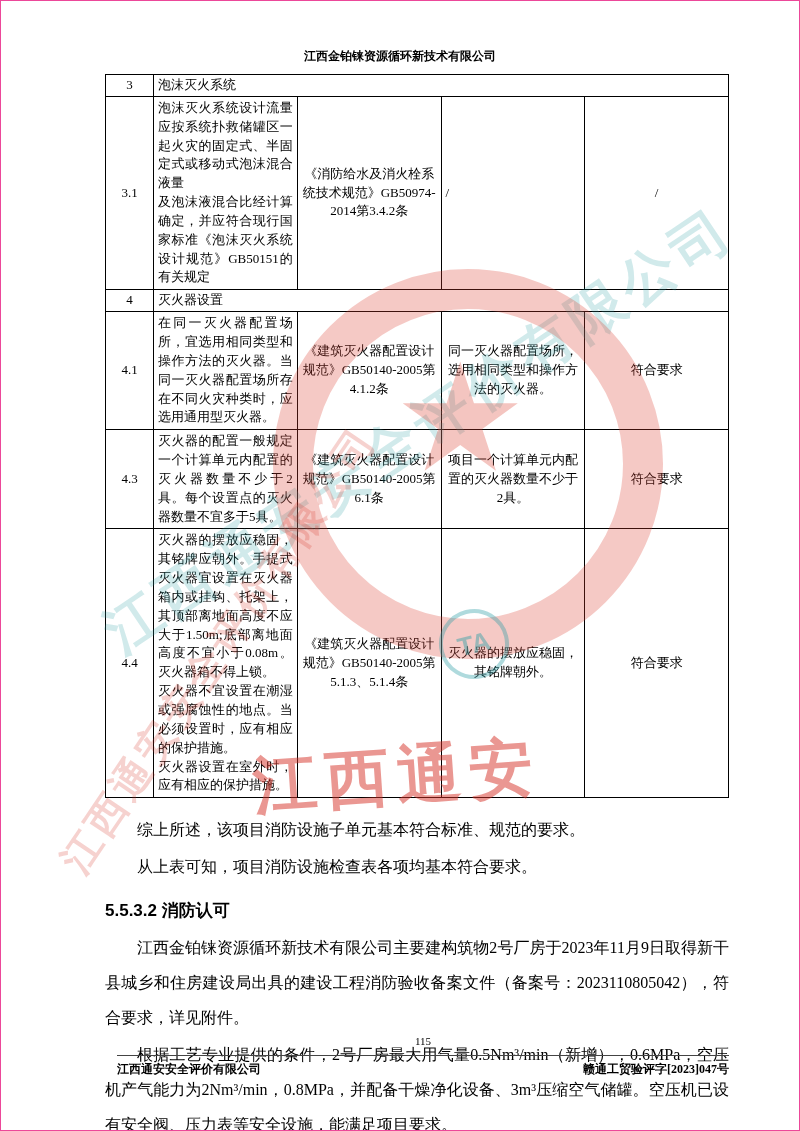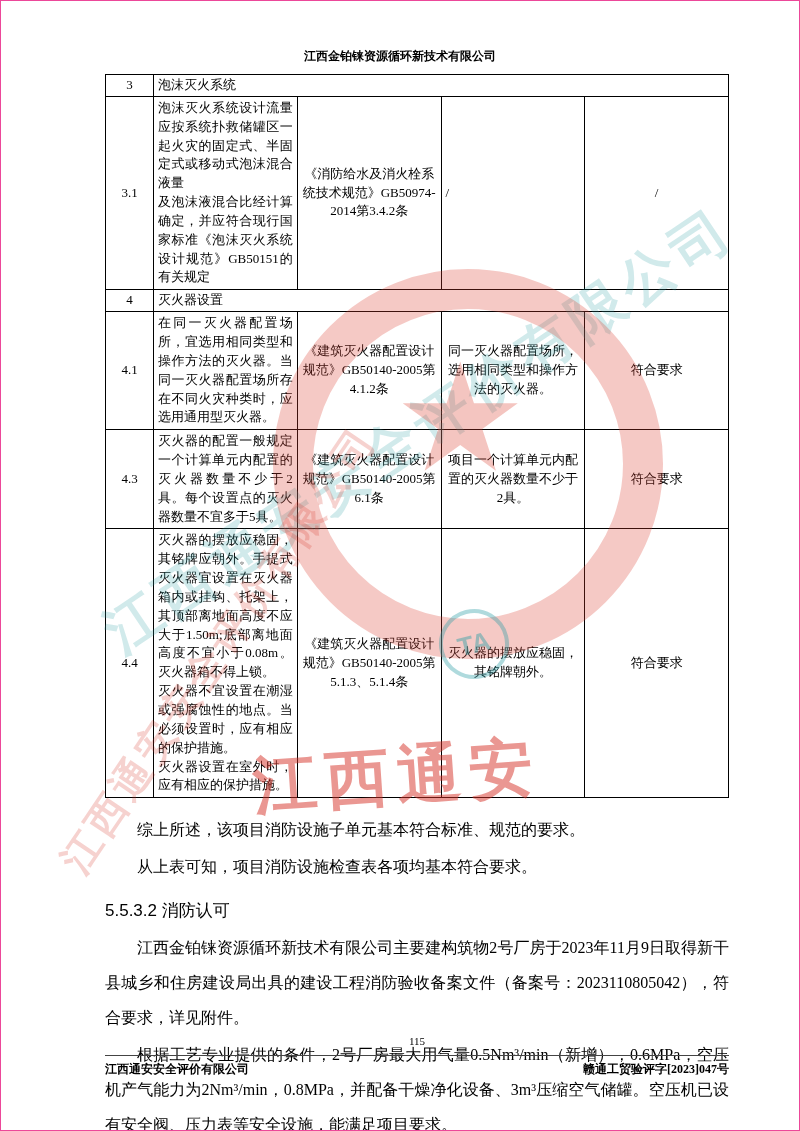--- a/index.html
+++ b/index.html
@@ -19,24 +19,24 @@
   td.res  { width:142px; text-align:center; }
   td.ccl  { width:56px;  text-align:center; }
   td.center { text-align:left; }
   td.leftpad { text-align:left; padding-left:6px; }
   .prewrap { white-space:pre-wrap; }
   tr.titlerow td { height:19px; padding-top:1px; padding-bottom:1px; }
 
   
   .bodytext { margin:14px 70px 0 104px; }
   p.para { font-size:16px; line-height:35px; text-align:justify; text-indent:2em; margin-top:2px; }
-  h3.hd { font-family:"Liberation Sans", sans-serif; font-size:17px; font-weight:normal; margin:14px 0 6px 0; line-height:26px; }
+  h3.hd { font-family:"Liberation Sans", sans-serif; font-size:17px; font-weight:bold; margin:14px 0 6px 0; line-height:26px; }
 
   
-  .footer { position:absolute; left:104px; right:70px; bottom:52px; font-size:11px; }
+  .footer { position:absolute; left:116px; right:70px; bottom:52px; font-size:11px; }
   .pageno { text-align:center; margin-bottom:8px; }
   .footrule { border-top:1px solid #444; }
   .footrow { display:flex; justify-content:space-between; padding-top:5px; font-size:12px; font-weight:bold; }
 
   
   .wm { position:absolute; inset:0; pointer-events:none; z-index:5; }
   .wm-ring { position:absolute; left:272px; top:268px; width:390px; height:390px; border:40px solid rgba(219,62,48,0.28); border-radius:50%; }
   .wm-star { position:absolute; left:392px; top:330px; font-size:150px; color:rgba(219,62,48,0.30); font-family:"DejaVu Sans", sans-serif; }
   .wm-teal-text { position:absolute; left:110px; top:600px; width:720px; transform:rotate(-34deg); transform-origin:left center;
                   font-size:56px; font-weight:bold; letter-spacing:6px; color:rgba(46,159,166,0.22); white-space:nowrap; }

